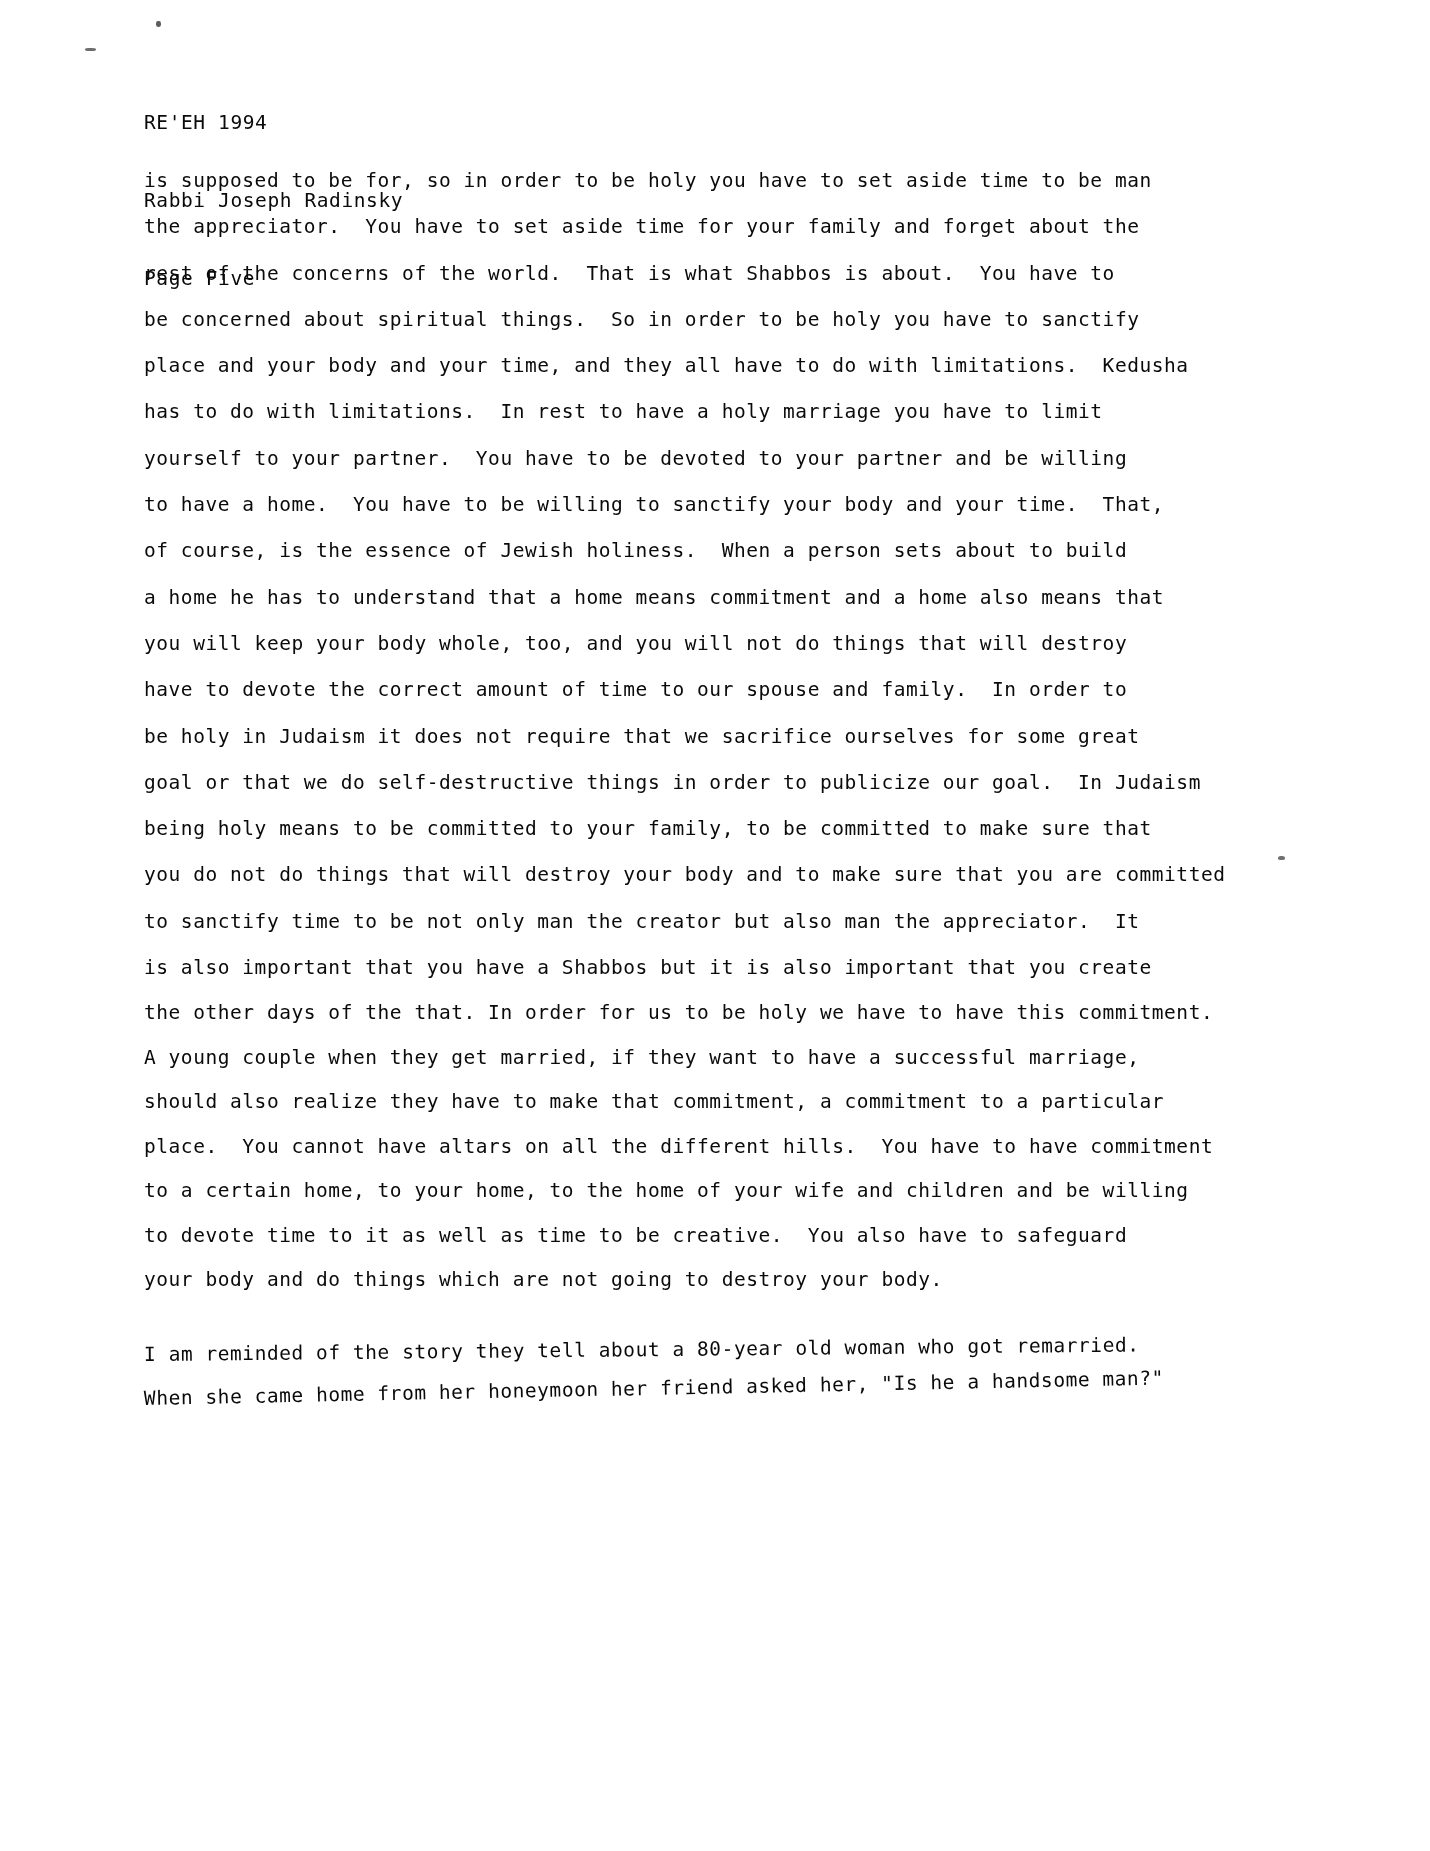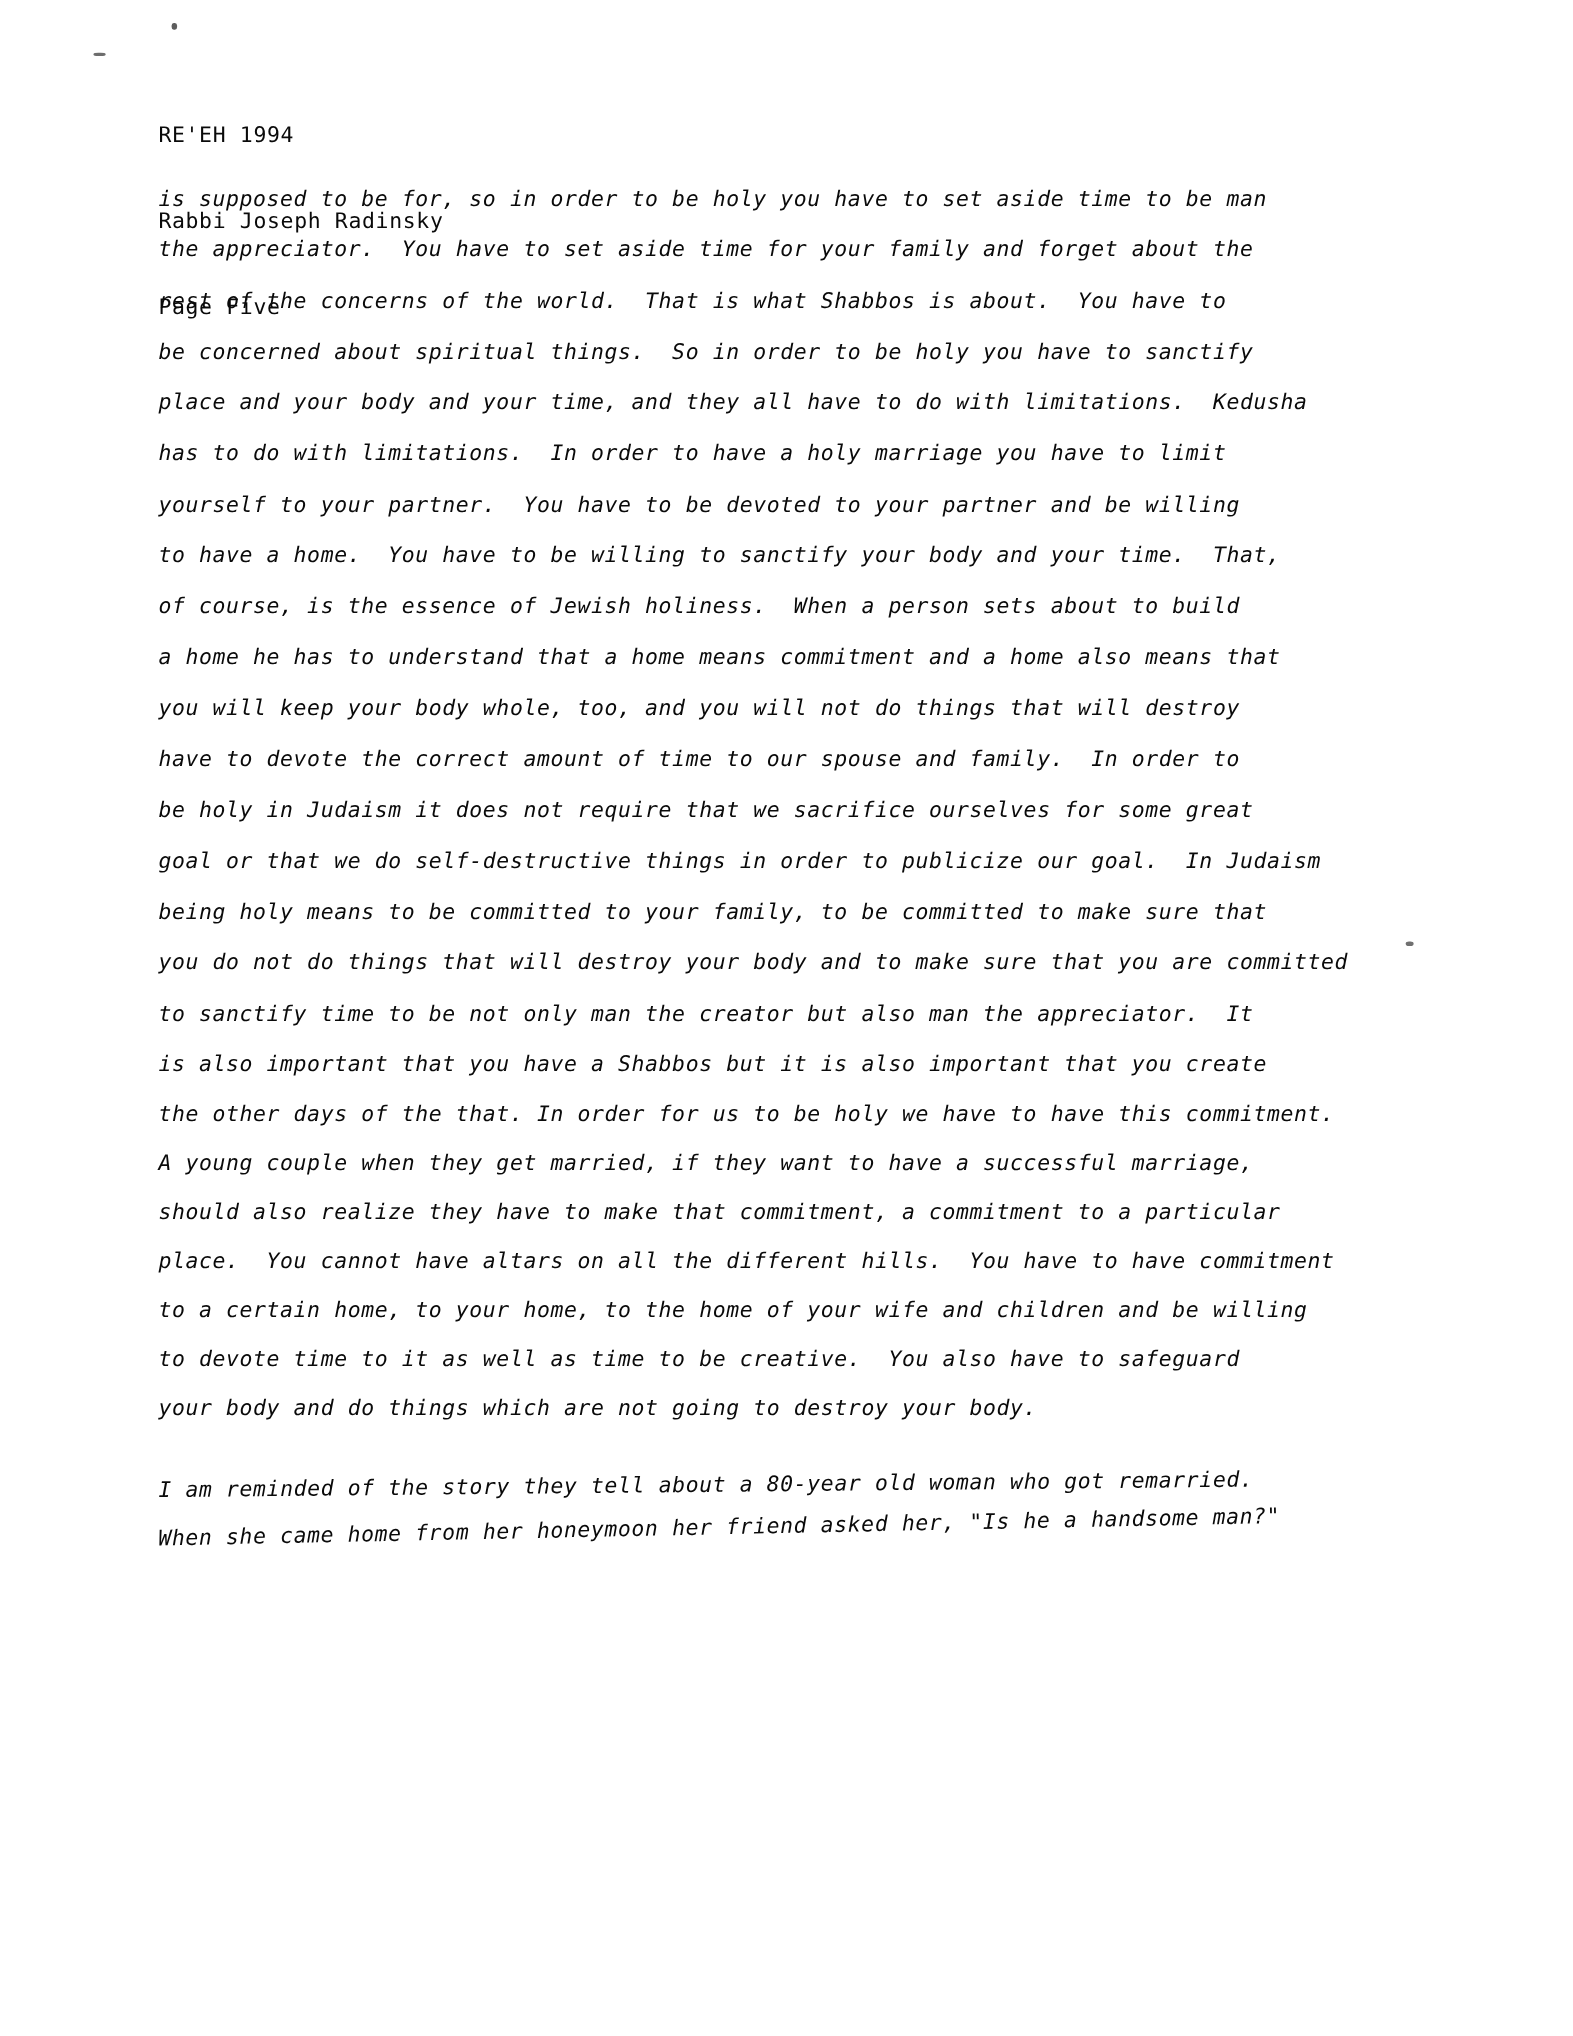--- a/index.html
+++ b/index.html
@@ -45,21 +45,20 @@
     letter-spacing: 0.6px;
     white-space: pre;
   }
   .header div { white-space: pre; }
 
   .body-text {
     position: absolute;
     left: 112px;
     top: 158px;
     width: 1210px;
-    font-style: italic;
   }
 
   .line {
     white-space: pre;
     font-size: 19.5px;
     line-height: 46.3px;
     letter-spacing: 0.55px;
     height: 46.3px;
   }
 
@@ -99,21 +98,21 @@
   </div>
 
   <div class="body-text">
 
     <div>
       <div class="line">is supposed to be for, so in order to be holy you have to set aside time to be man</div>
       <div class="line">the appreciator.  You have to set aside time for your family and forget about the</div>
       <div class="line">rest of the concerns of the world.  That is what Shabbos is about.  You have to</div>
       <div class="line">be concerned about spiritual things.  So in order to be holy you have to sanctify</div>
       <div class="line">place and your body and your time, and they all have to do with limitations.  Kedusha</div>
-      <div class="line">has to do with limitations.  In order to have a holy marriage you have to limit</div>
+      <div class="line">has to do with limitations.  In rest to have a holy marriage you have to limit</div>
       <div class="line">yourself to your partner.  You have to be devoted to your partner and be willing</div>
       <div class="line">to have a home.  You have to be willing to sanctify your body and your time.  That,</div>
       <div class="line">of course, is the essence of Jewish holiness.  When a person sets about to build</div>
       <div class="line">a home he has to understand that a home means commitment and a home also means that</div>
       <div class="line">you will keep your body whole, too, and you will not do things that will destroy</div>
       <div class="line">have to devote the correct amount of time to our spouse and family.  In order to</div>
       <div class="line">be holy in Judaism it does not require that we sacrifice ourselves for some great</div>
       <div class="line">goal or that we do self-destructive things in order to publicize our goal.  In Judaism</div>
       <div class="line">being holy means to be committed to your family, to be committed to make sure that</div>
       <div class="line">you do not do things that will destroy your body and to make sure that you are committed</div>

